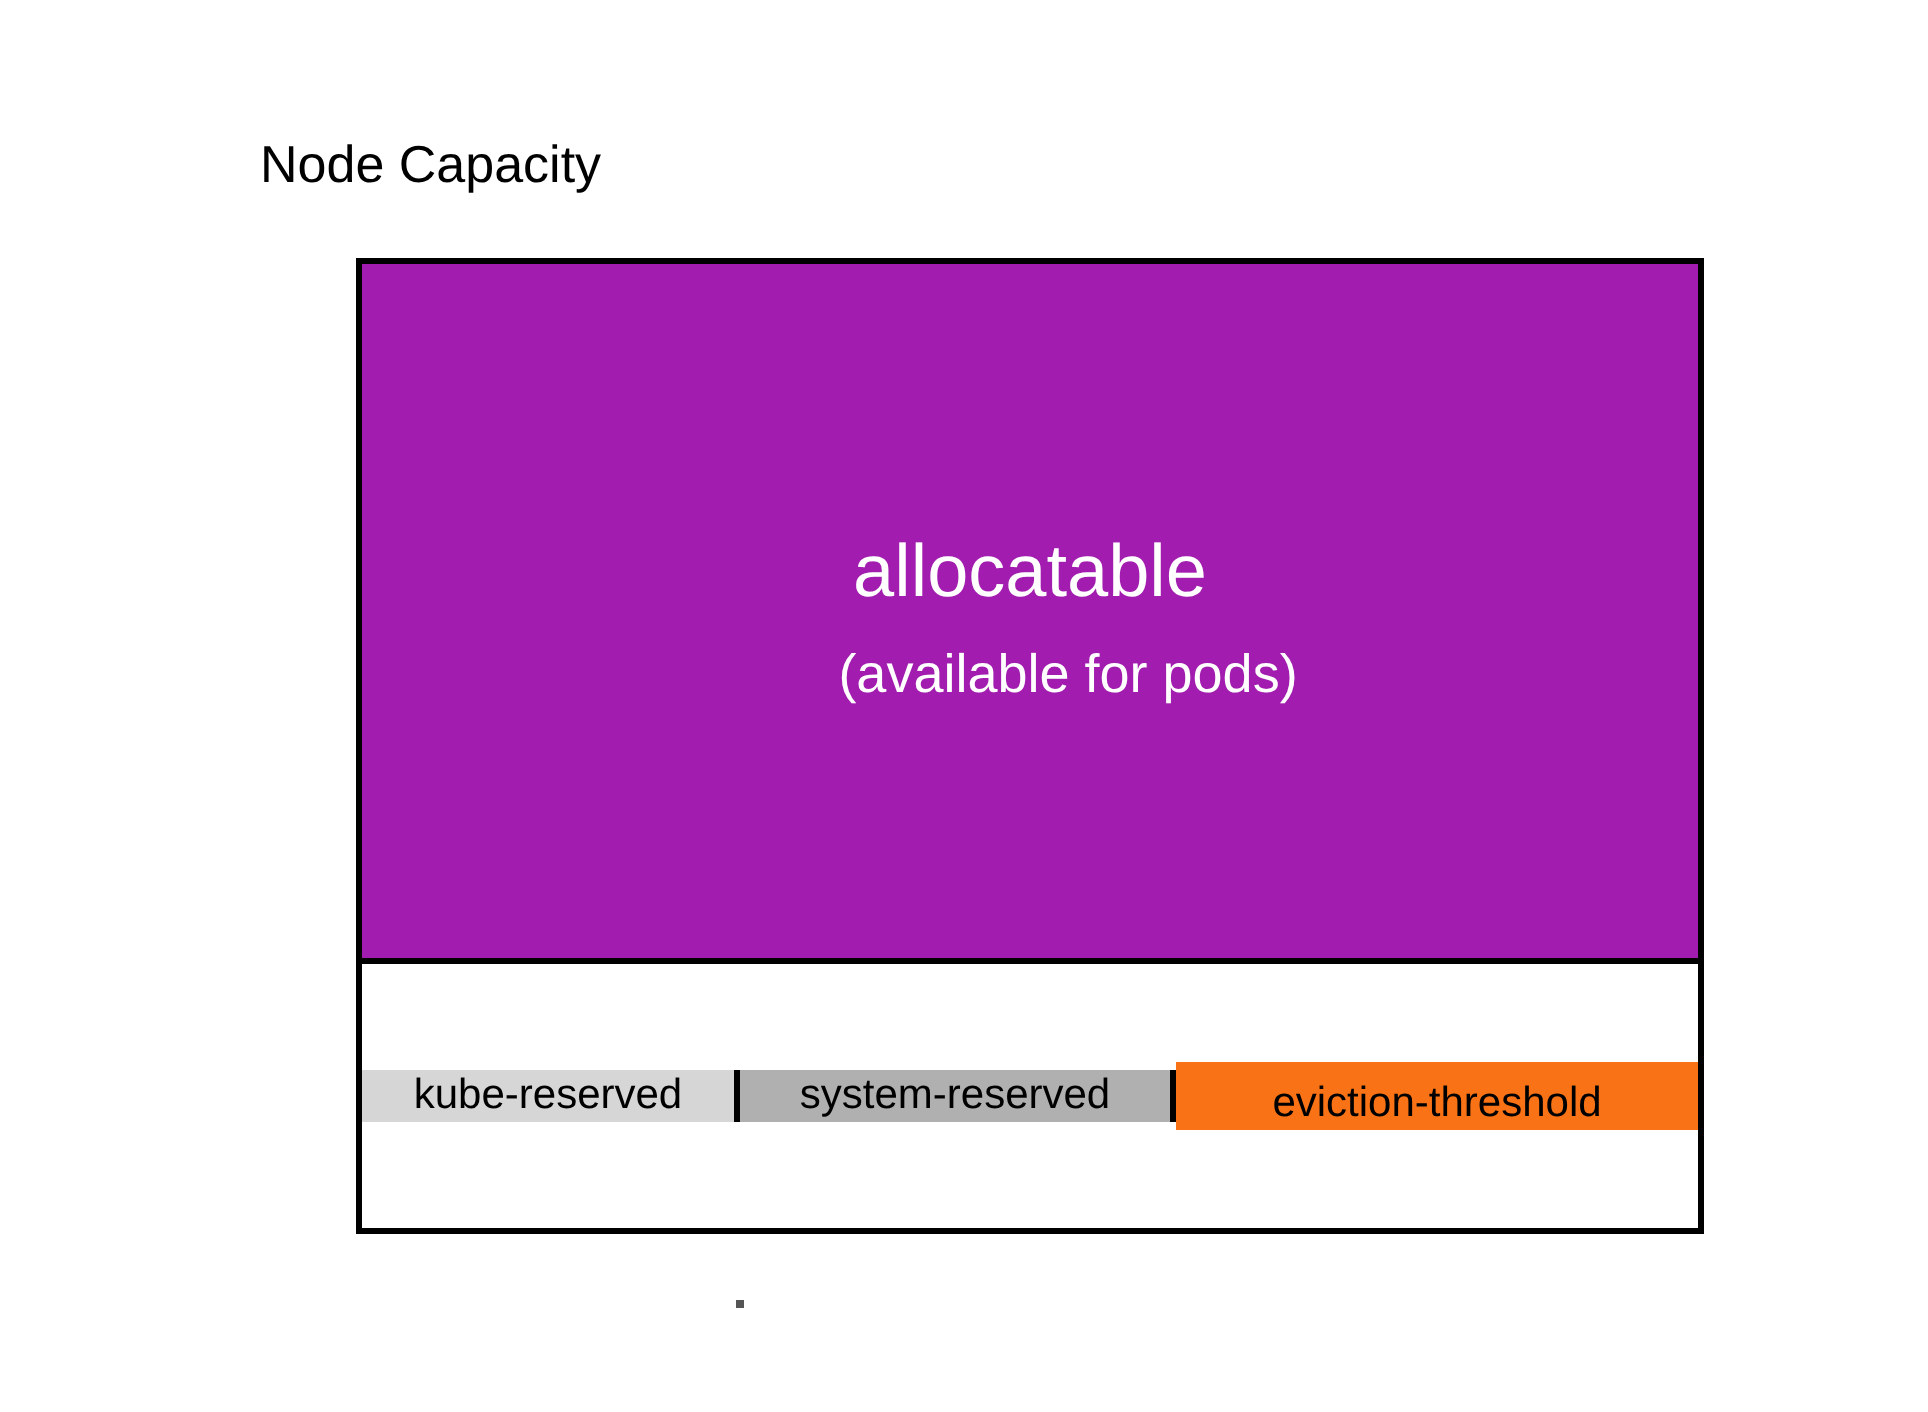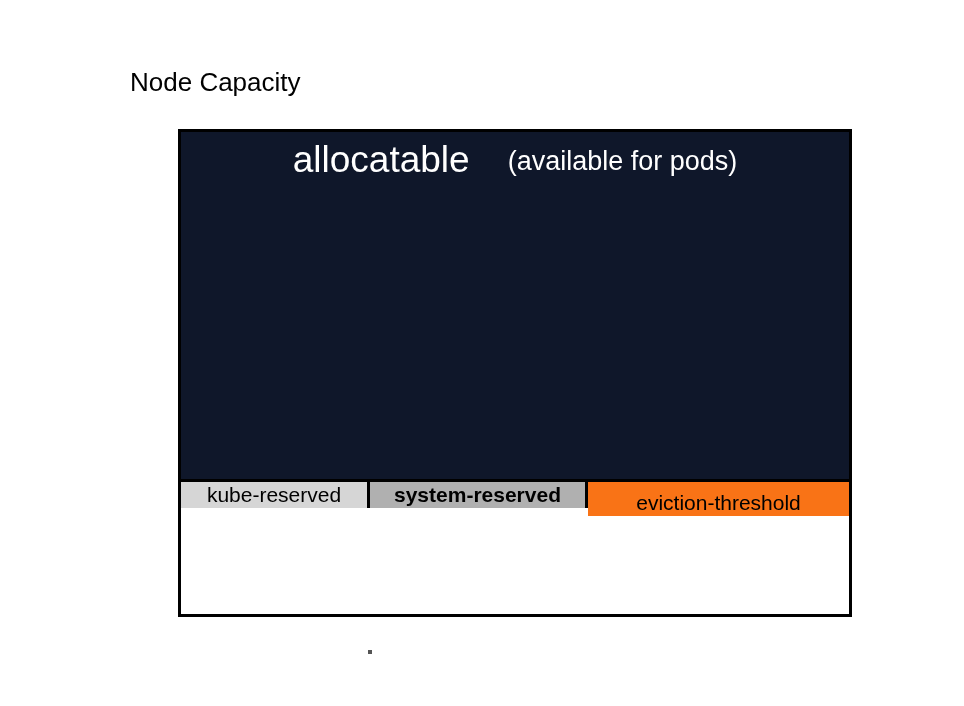--- a/index.html
+++ b/index.html
@@ -49,26 +49,26 @@
     background: #ffffff;
     display: flex;
     flex-direction: column;
   }
 
   
   .allocatable-region {
     position: relative;
     height: 350px;
     flex: 0 0 350px;
-    background: #0f172a;
+    background: #a21caf;
     border-bottom: 3px solid #000000;
     box-sizing: border-box;
     display: flex;
-    flex-direction: row;
-    align-items: flex-start;
+    flex-direction: column;
+    align-items: center;
     justify-content: center;
   }
   .allocatable-label {
     color: #ffffff;
     font-size: 37px;
     line-height: 44px;
     margin-top: 6px;
     white-space: nowrap;
   }
   .allocatable-sublabel {
@@ -79,21 +79,21 @@
     white-space: nowrap;
     margin-left: 38px;
   }
 
   
   .reserved-row {
     position: relative;
     flex: 1 1 auto;
     display: flex;
     flex-direction: row;
-    align-items: flex-start;
+    align-items: center;
   }
   .reserved-cell {
     position: relative;
     display: flex;
     align-items: center;
     justify-content: center;
     box-sizing: border-box;
     color: #000000;
     font-size: 21px;
     line-height: 26px;
@@ -101,21 +101,20 @@
   }
   .reserved-cell.kube {
     width: 189px;
     background: #d6d6d6;
     border-right: 3px solid #000000;
   }
   .reserved-cell.system {
     width: 218px;
     background: #b0b0b0;
     border-right: 3px solid #000000;
-    font-weight: bold;
   }
   .reserved-cell.eviction {
     flex: 1 1 auto;
     background: #f97316;
     padding-top: 8px;
   }
 
   
   .stray-dot {
     position: absolute;

